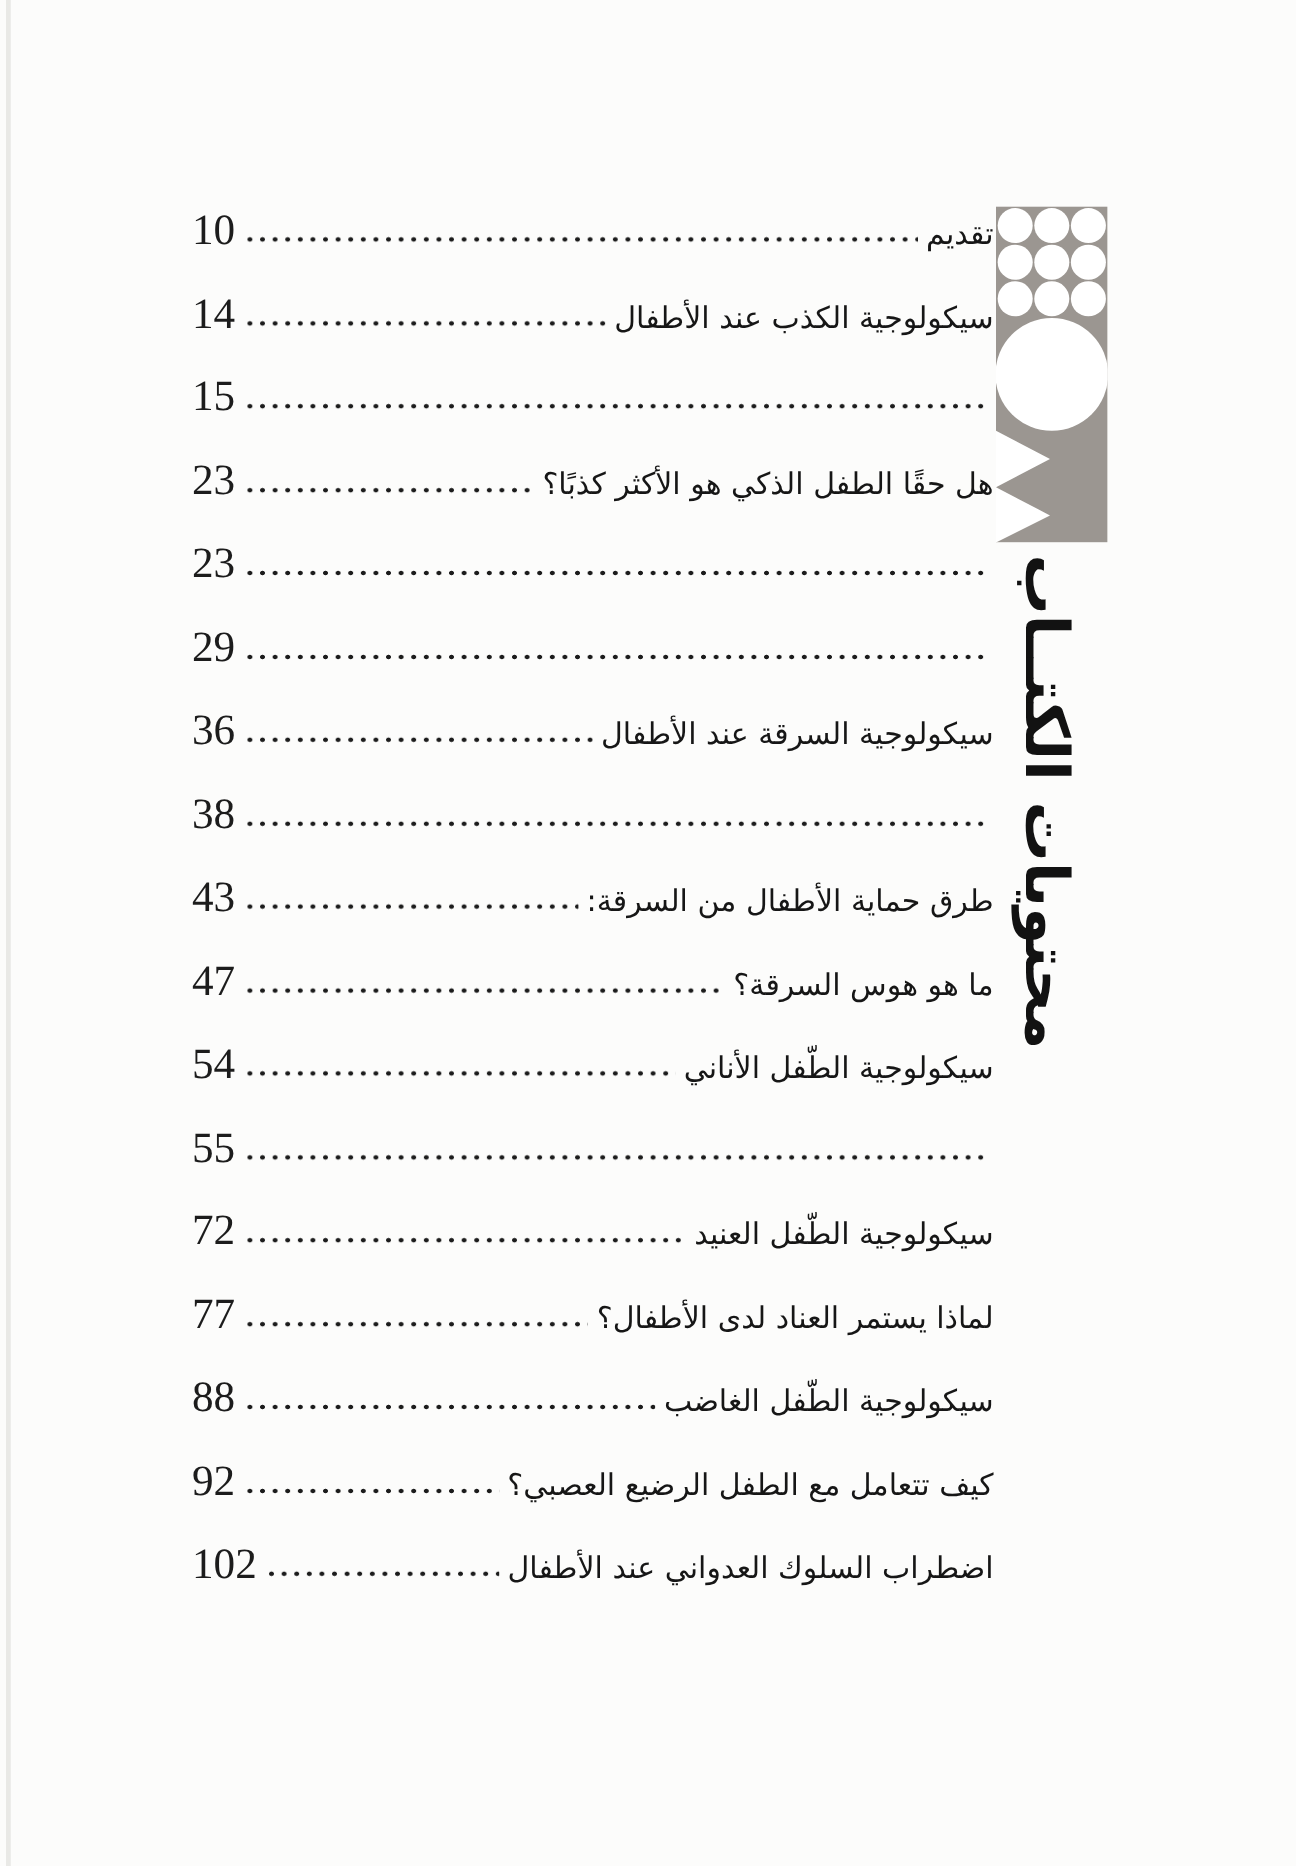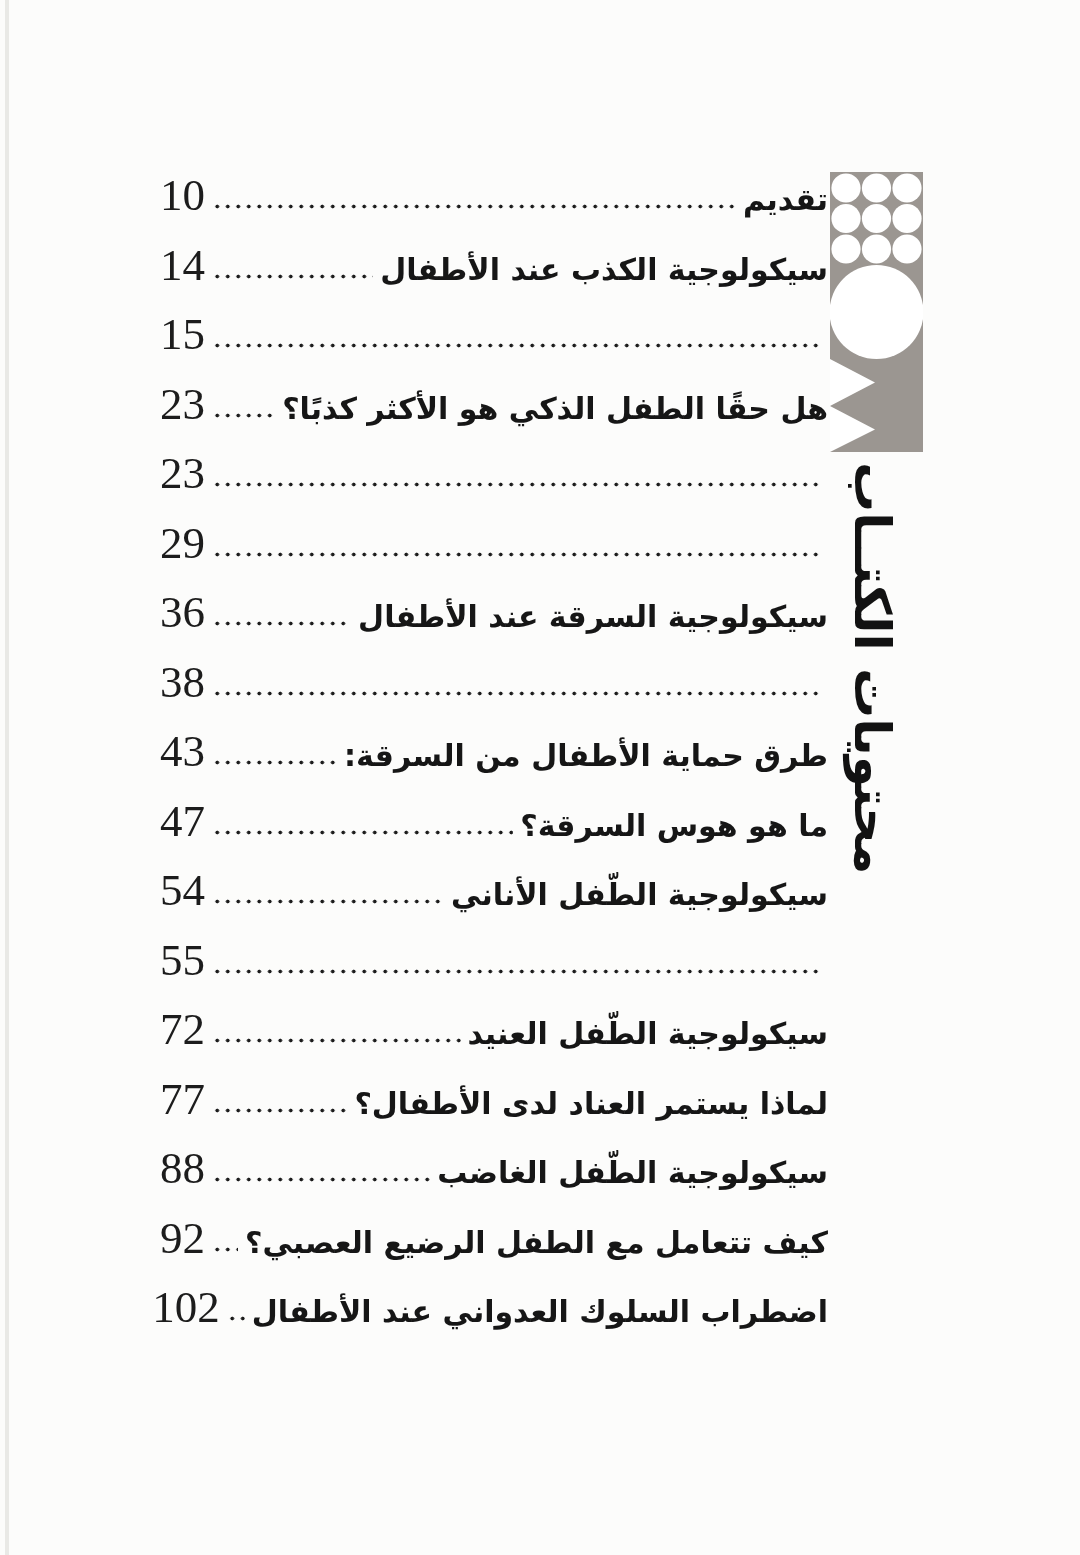--- a/index.html
+++ b/index.html
@@ -31,40 +31,40 @@
   }
   .row {
     height: 69.5px;
     display: flex;
     direction: rtl;
     align-items: baseline;
     padding-top: 12px;
     box-sizing: border-box;
   }
   .row .t {
-    font-weight: bold;
-    font-size: 30px;
+    font-weight: normal;
+    font-size: 25px;
     color: #161616;
     white-space: nowrap;
     letter-spacing: 0;
   }
   .row .leader {
     flex: 1 1 auto;
     min-width: 18px;
     height: 5px;
     margin: 0 7px;
     transform: translateY(-1px);
     background-image: radial-gradient(circle, #1c1c1c 1.7px, transparent 2.2px);
     background-size: 10.5px 5px;
     background-repeat: repeat-x;
     background-position: left bottom;
   }
   .row .n {
     font-family: "Liberation Serif", serif;
-    font-size: 45px;
+    font-size: 36px;
     line-height: 1;
     color: #1c1c1c;
   }
   
   .ornament {
     position: absolute;
     left: 830px;
     top: 172px;
     width: 93px;
     height: 280px;

